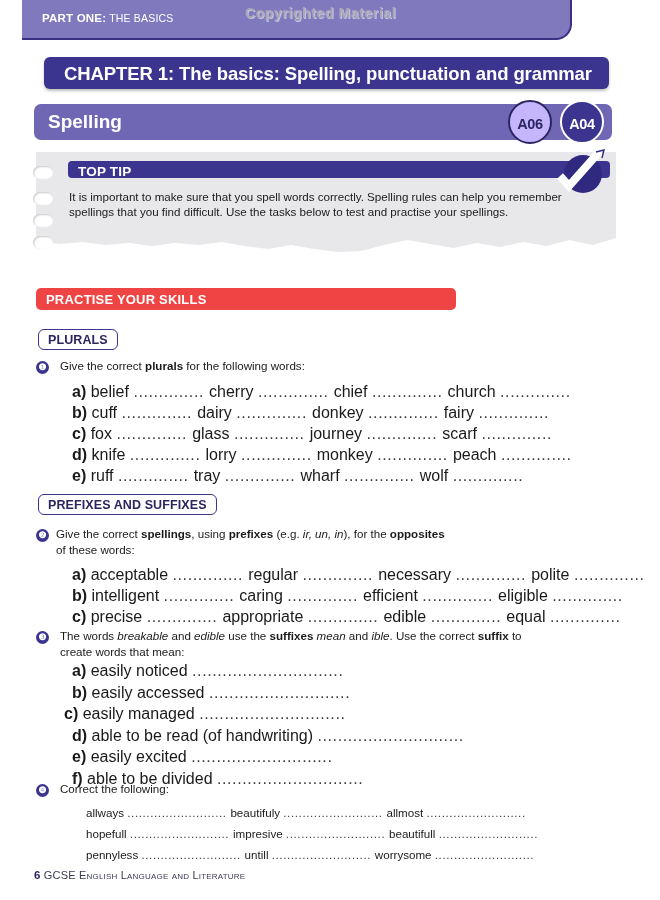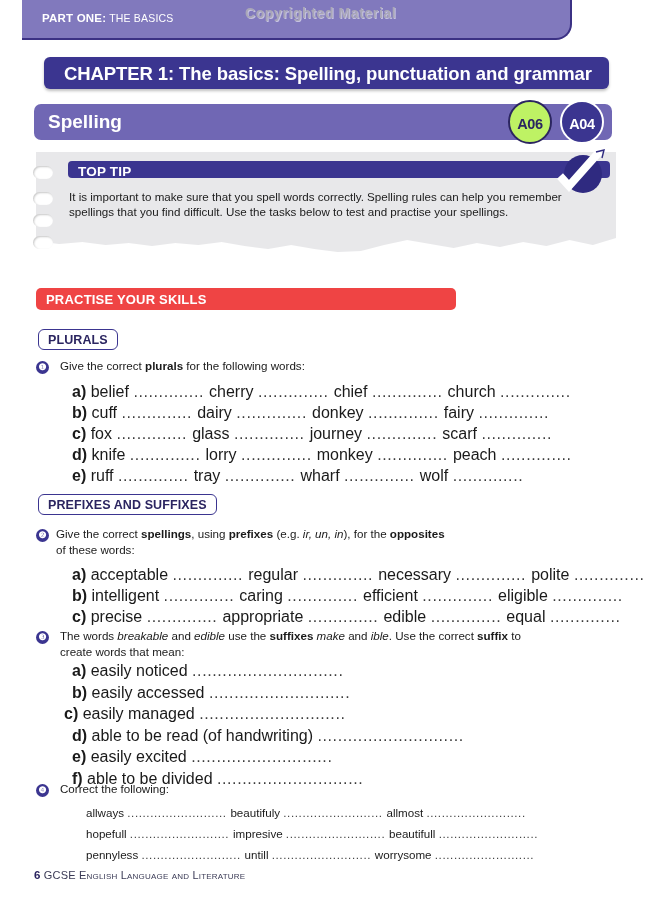--- a/index.html
+++ b/index.html
@@ -88,21 +88,21 @@
     width: 44px; height: 44px;
     border-radius: 50%;
     text-align: center;
     font-size: 14.5px;
     font-weight: bold;
     line-height: 44px;
     letter-spacing: -0.3px;
   }
   .ao-badge.light {
     right: 60px;
-    background: #bef264;
+    background: #c4b5fd;
     color: #2b2560;
     border: 2px solid #2b2560;
   }
   .ao-badge.dark {
     right: 8px;
     background: #3b3590;
     color: #ffffff;
     border: 2px solid #ffffff;
   }
 
@@ -318,21 +318,21 @@
     <span>Give the correct </span><b>spellings</b><span>, using </span><b>prefixes</b><span> (e.g. </span><i>ir, un, in</i><span>), for the </span><b>opposites</b><br><span>of these words:</span>
   </div>
   <div id="q2-rows">
       <div class="subitem" style="left: 72px; top: 566px;"><span class="lab">a) </span><span>acceptable </span><span class="dots">.............. </span><span>regular </span><span class="dots">.............. </span><span>necessary </span><span class="dots">.............. </span><span>polite </span><span class="dots">..............</span></div>
       <div class="subitem" style="left: 72px; top: 587px;"><span class="lab">b) </span><span>intelligent </span><span class="dots">.............. </span><span>caring </span><span class="dots">.............. </span><span>efficient </span><span class="dots">.............. </span><span>eligible </span><span class="dots">..............</span></div>
       <div class="subitem" style="left: 72px; top: 608px;"><span class="lab">c) </span><span>precise </span><span class="dots">.............. </span><span>appropriate </span><span class="dots">.............. </span><span>edible </span><span class="dots">.............. </span><span>equal </span><span class="dots">..............</span></div>
     </div>
 
   <div class="qnum" style="left:36px; top:631px;">❸</div>
   <div class="qtext" style="left:60px; top:628px; width:470px;">
-    <span>The words </span><i>breakable</i><span> and </span><i>edible</i><span> use the </span><b>suffixes</b><span> </span><i>make</i><span> and </span><i>ible</i><span>. Use the correct </span><b>suffix</b><span> to create words that mean:</span>
+    <span>The words </span><i>breakable</i><span> and </span><i>edible</i><span> use the </span><b>suffixes</b><span> </span><i>mean</i><span> and </span><i>ible</i><span>. Use the correct </span><b>suffix</b><span> to create words that mean:</span>
   </div>
   <div id="q3-rows">
       <div class="subitem" style="left: 72px; top: 662px;"><span class="lab">a) </span><span>easily noticed </span><span class="dots">..............................</span></div>
       <div class="subitem" style="left: 72px; top: 683.5px;"><span class="lab">b) </span><span>easily accessed </span><span class="dots">............................</span></div>
       <div class="subitem" style="left: 64px; top: 705px;"><span class="lab">c) </span><span>easily managed </span><span class="dots">.............................</span></div>
       <div class="subitem" style="left: 72px; top: 726.5px; text-align: right;"><span class="lab">d) </span><span>able to be read (of handwriting) </span><span class="dots">.............................</span></div>
       <div class="subitem" style="left: 72px; top: 748px;"><span class="lab">e) </span><span>easily excited </span><span class="dots">............................</span></div>
       <div class="subitem" style="left: 72px; top: 769.5px;"><span class="lab">f) </span><span>able to be divided </span><span class="dots">.............................</span></div>
     </div>
 

